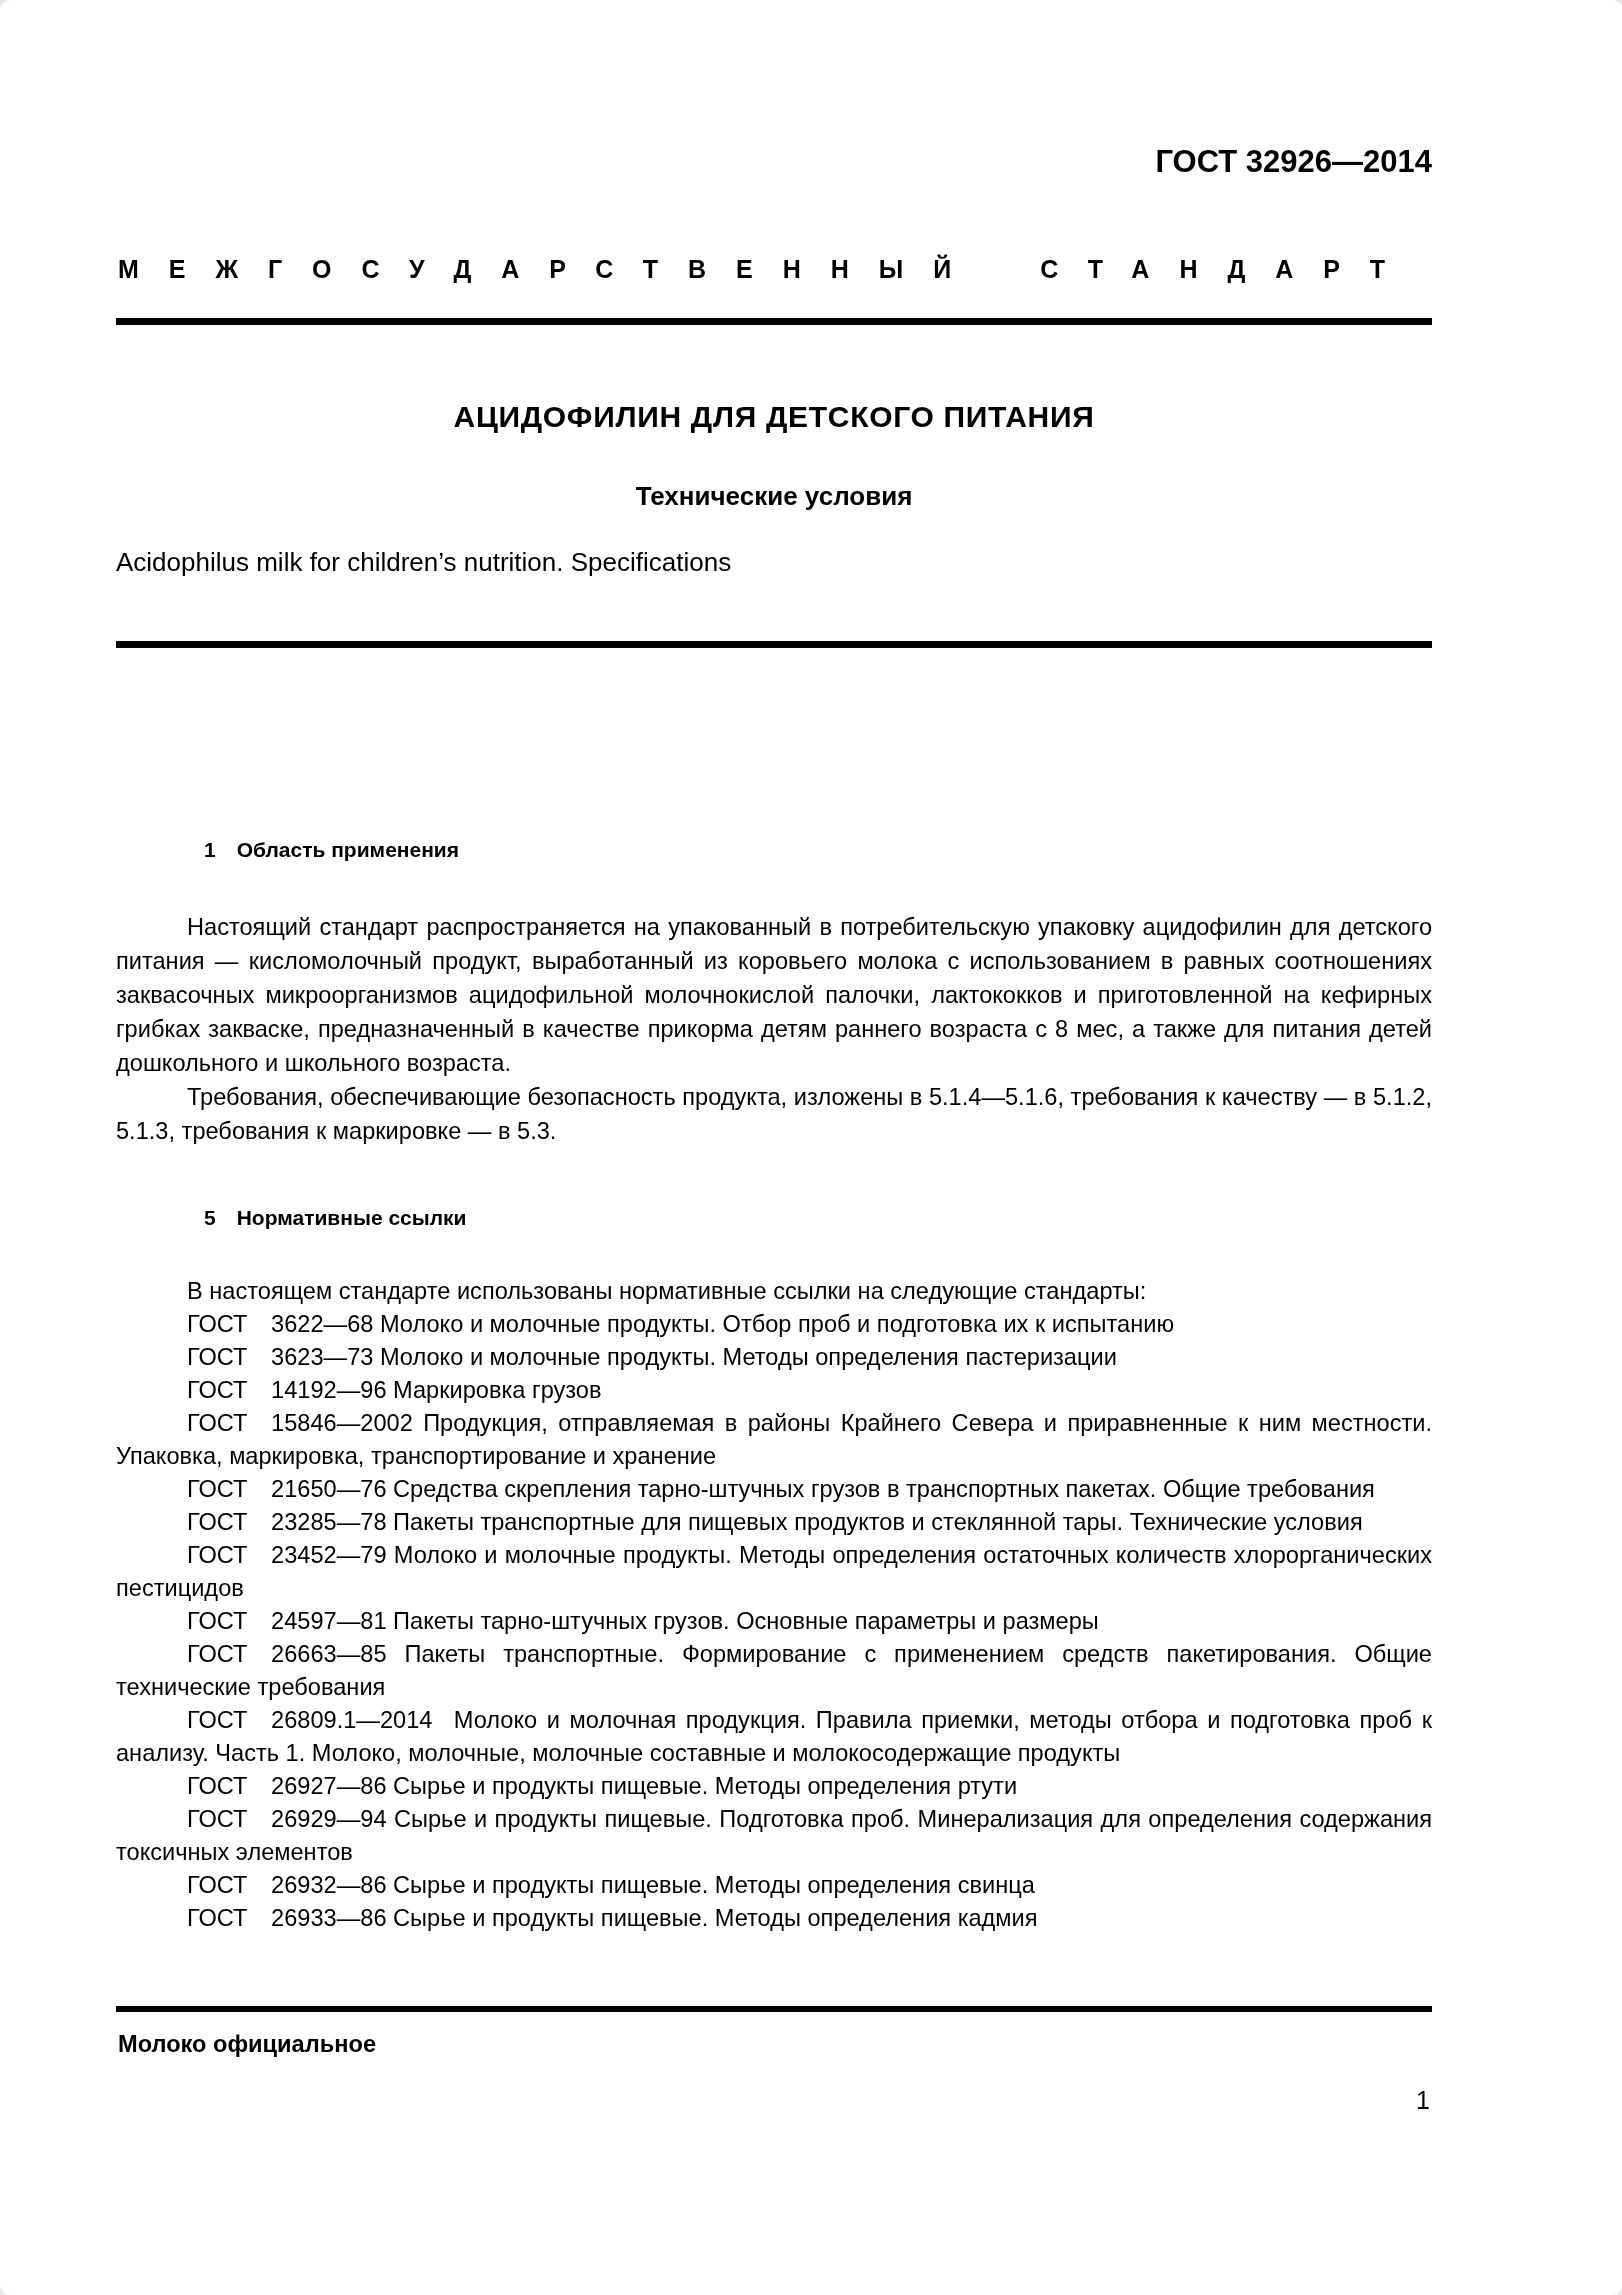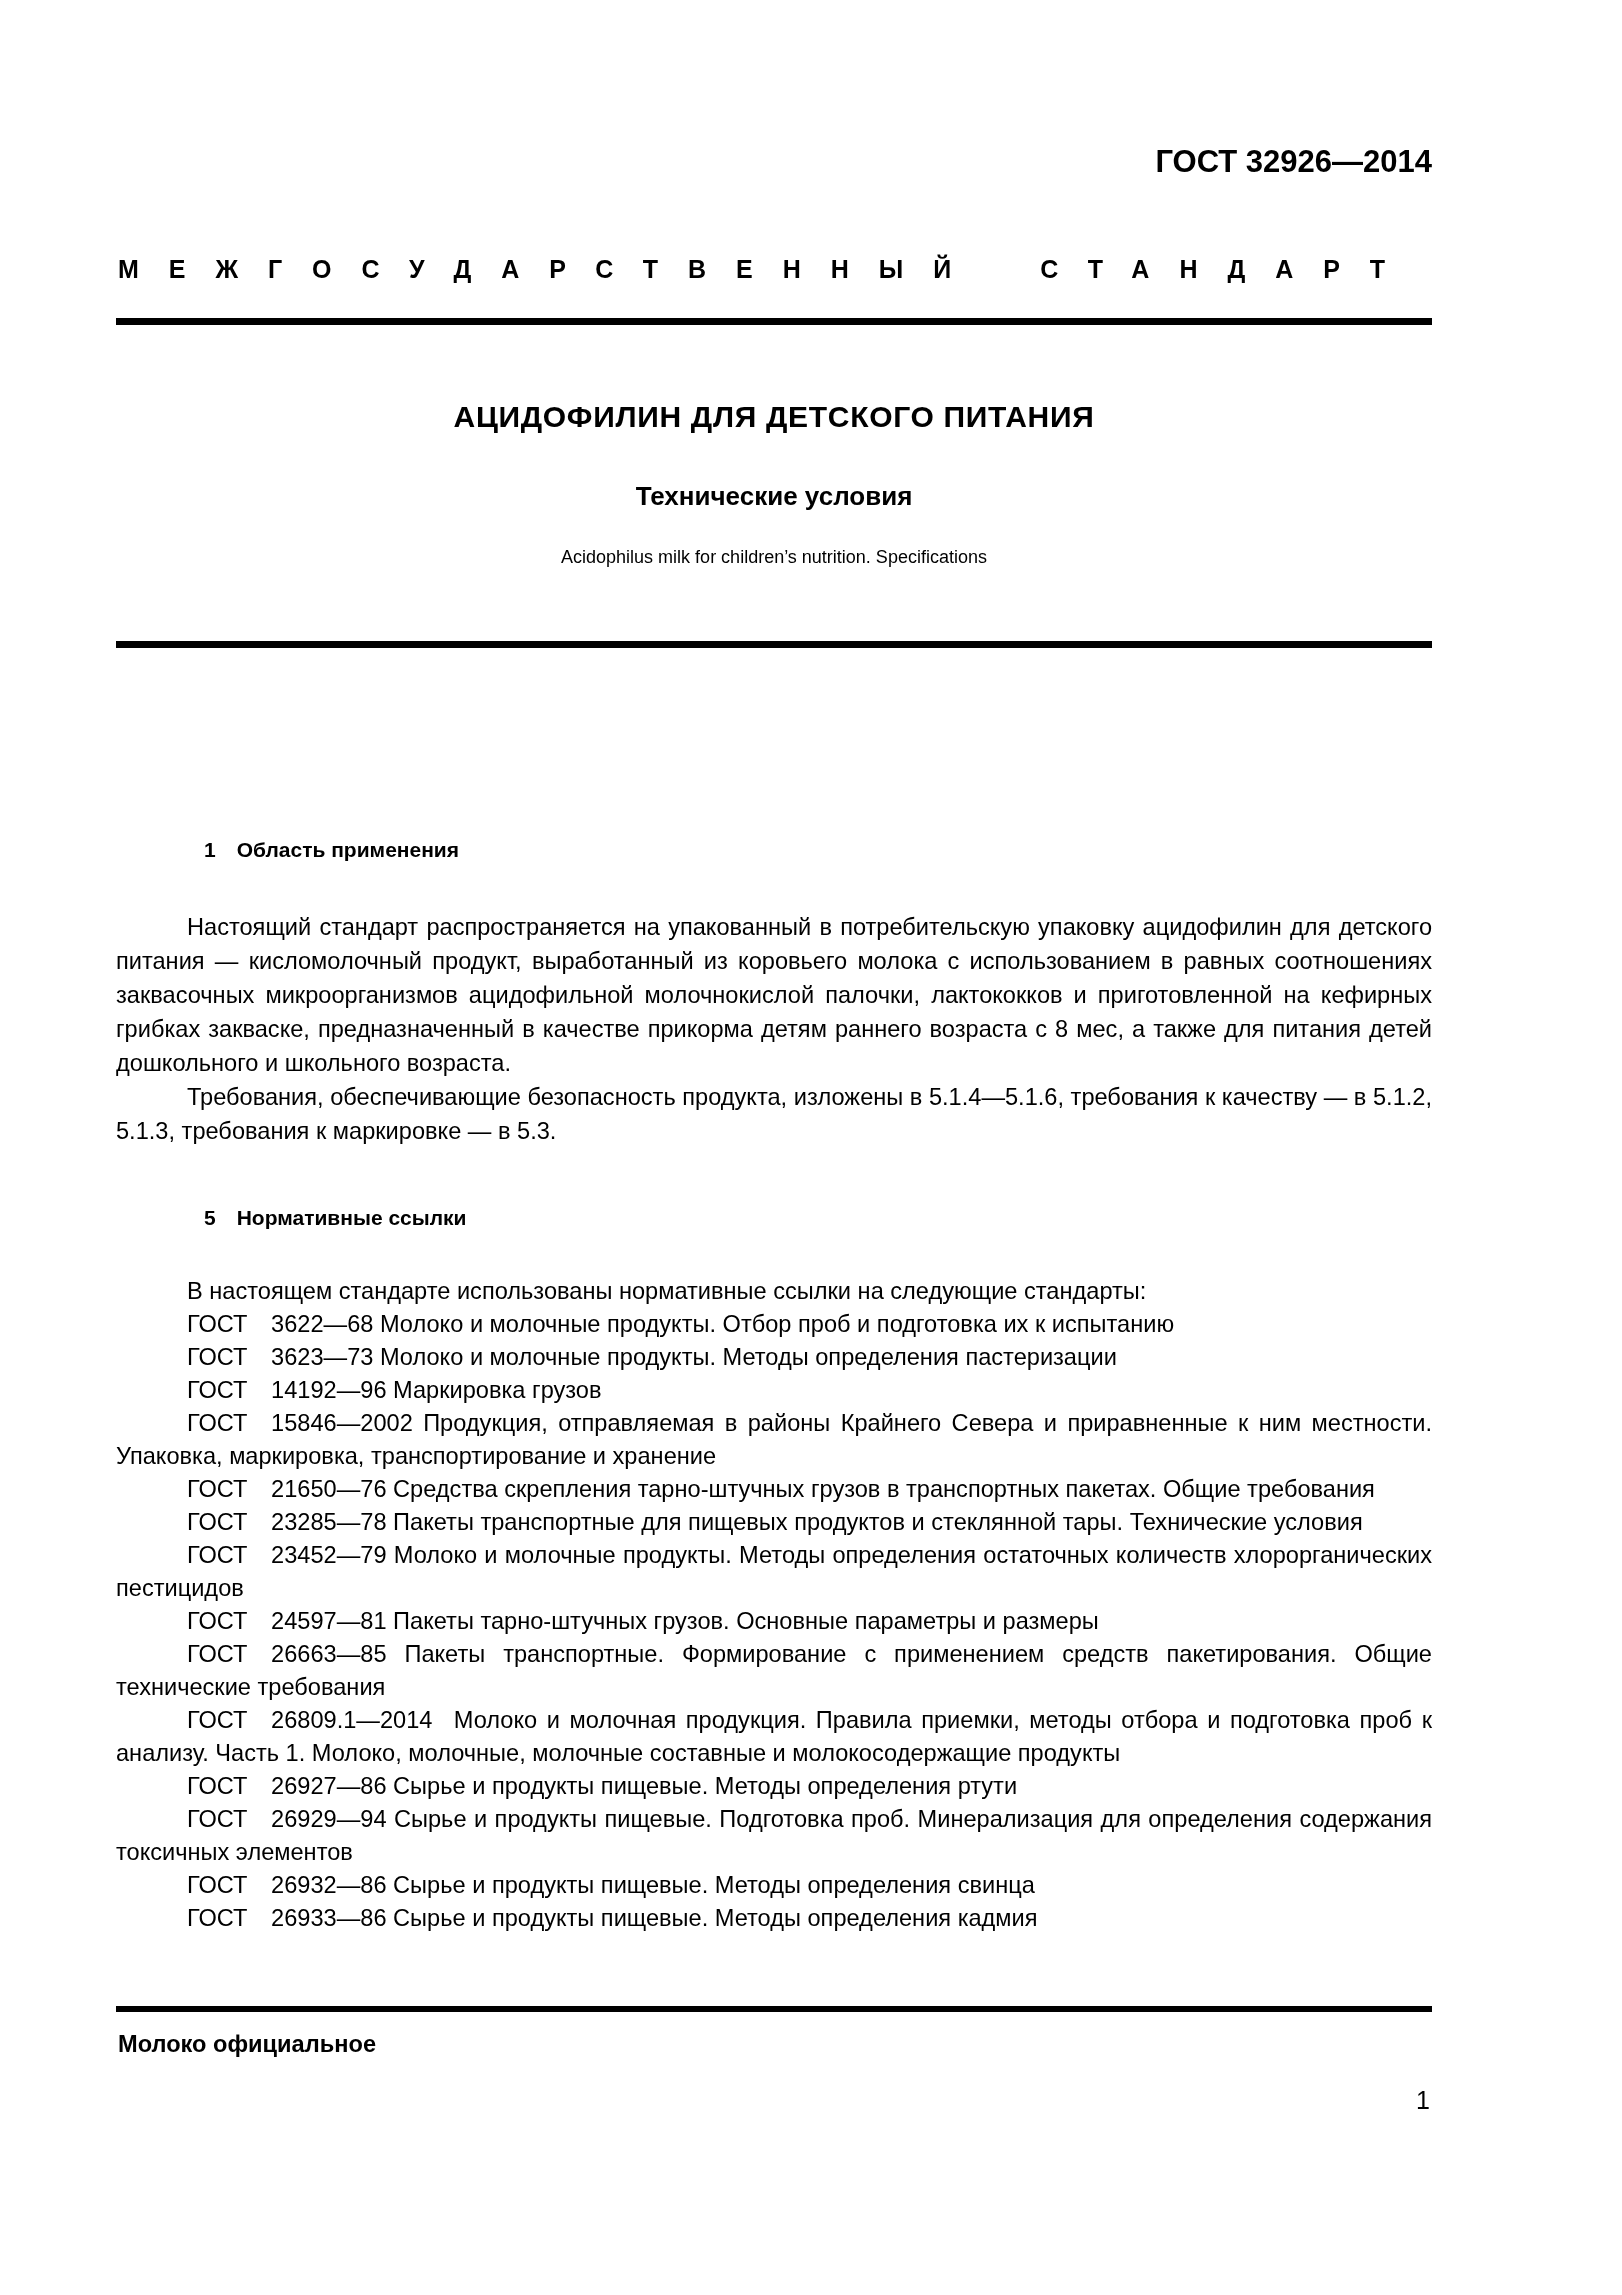--- a/index.html
+++ b/index.html
@@ -5,20 +5,21 @@
   html, body { margin: 0; padding: 0; background: #e8e8e8; }
   .page {
     position: relative;
     width: 1623px;
     height: 2295px;
     margin: 0 auto;
     background: #ffffff;
     color: #000000;
     font-family: "Liberation Sans", sans-serif;
     overflow: hidden;
+    border-radius: 11px;
   }
   .abs { position: absolute; }
   .doc-number {
     top: 144px; right: 191px;
     font-size: 31px; font-weight: bold;
     white-space: pre;
   }
   .band {
     top: 255px; left: 118px; width: 1316px;
     font-size: 25px; font-weight: bold;
@@ -34,21 +35,21 @@
     text-align: center; font-size: 30px; font-weight: bold;
     letter-spacing: 0.7px; white-space: pre;
   }
   .subtitle-ru {
     top: 481px; left: 116px; width: 1316px;
     text-align: center; font-size: 26px; font-weight: bold;
     white-space: pre;
   }
   .title-en {
     top: 547px; left: 116px; width: 1316px;
-    text-align: center; font-size: 18px; white-space: pre;
+    text-align: left; font-size: 26px; white-space: pre;
   }
   .date-line {
     top: 671px; left: 116px; width: 1316px;
     text-align: right; font-size: 23.6px; font-weight: bold;
     white-space: pre;
   }
   .sec-heading {
     left: 204px; width: 1243px;
     font-size: 21px; font-weight: bold;
     white-space: pre;

